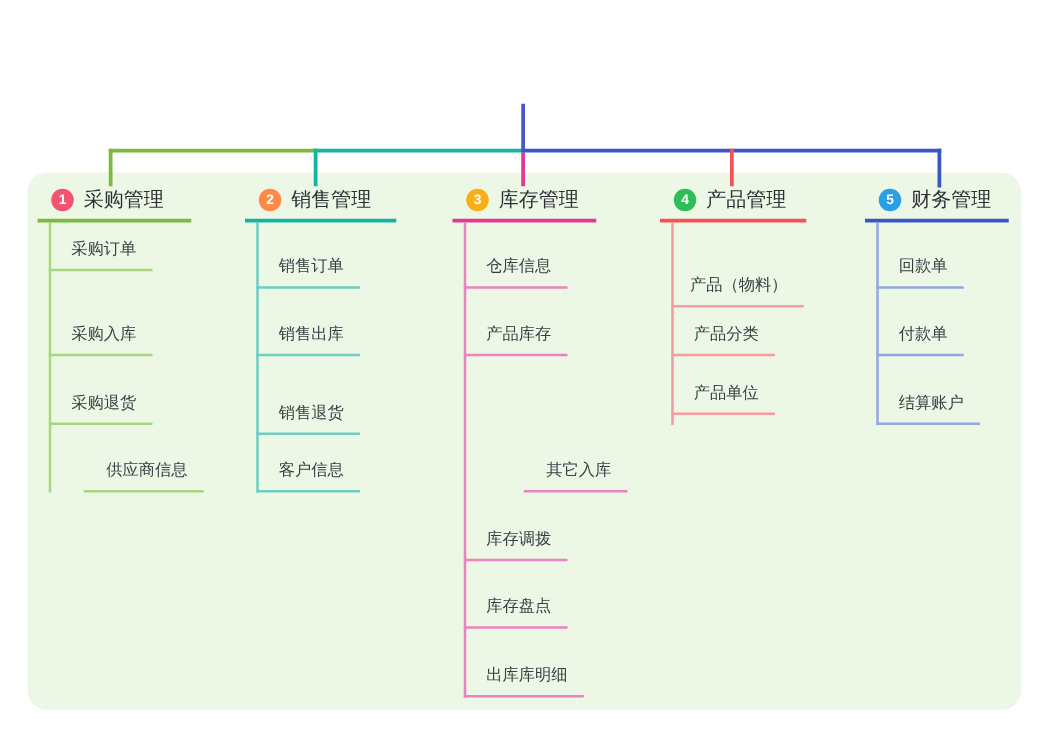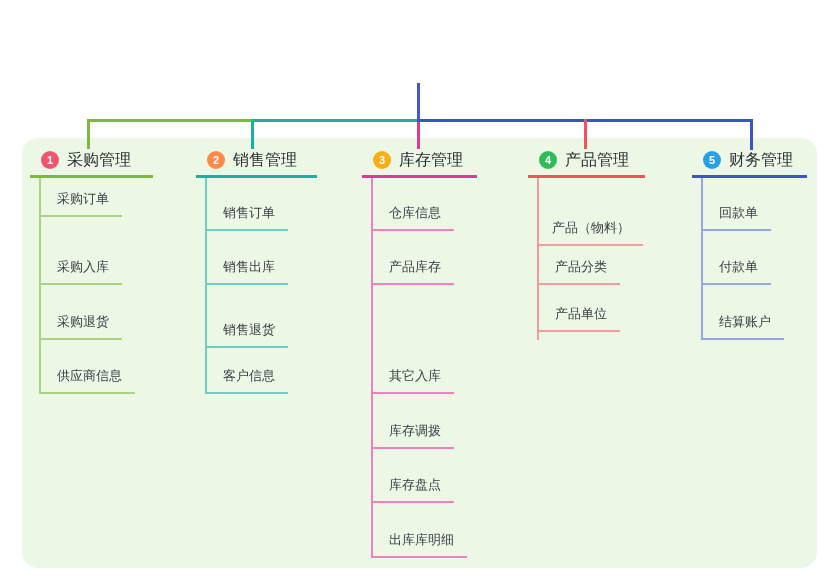--- a/index.html
+++ b/index.html
@@ -74,21 +74,21 @@
 
   <div class="branch" style="left: 30px; width: 123px; --line: #7cba3d; --child: #a9d57e; --badge: #f4536e;">
     <div class="head">
       <span class="badge">1</span>
       <span class="blabel">采购管理</span>
     </div>
     <div class="trunk" style="height:216px;"></div>
     <div class="child" style="top:41px;">采购订单</div>
     <div class="child" style="top:109px;">采购入库</div>
     <div class="child" style="top:164px;">采购退货</div>
-    <div class="child" style="top:218px;">供应商信息</div>
+    <div class="child" style="top:218px;margin-left:28px;">供应商信息</div>
   </div>
 
   <div class="branch" style="left: 196px; width: 121px; --line: #16b3a0; --child: #6fcec2; --badge: #ff8a48;">
     <div class="head">
       <span class="badge">2</span>
       <span class="blabel">销售管理</span>
     </div>
     <div class="trunk" style="height:216px;"></div>
     <div class="child" style="top:55px;">销售订单</div>
     <div class="child" style="top:109px;">销售出库</div>
@@ -97,21 +97,21 @@
   </div>
 
   <div class="branch" style="left: 362px; width: 115px; --line: #e03a95; --child: #ee82c0; --badge: #f9ae15;">
     <div class="head">
       <span class="badge">3</span>
       <span class="blabel">库存管理</span>
     </div>
     <div class="trunk" style="height:380px;"></div>
     <div class="child" style="top:55px;">仓库信息</div>
     <div class="child" style="top:109px;text-align:right;">产品库存</div>
-    <div class="child" style="top:218px;">其它入库</div>
+    <div class="child" style="top:218px;margin-left:48px;">其它入库</div>
     <div class="child" style="top:273px;">库存调拨</div>
     <div class="child" style="top:327px;">库存盘点</div>
     <div class="child" style="top:382px;">出库库明细</div>
   </div>
 
   <div class="branch" style="left: 528px; width: 117px; --line: #f25358; --child: #f59a9d; --badge: #2fbd59;">
     <div class="head">
       <span class="badge">4</span>
       <span class="blabel">产品管理</span>
     </div>

